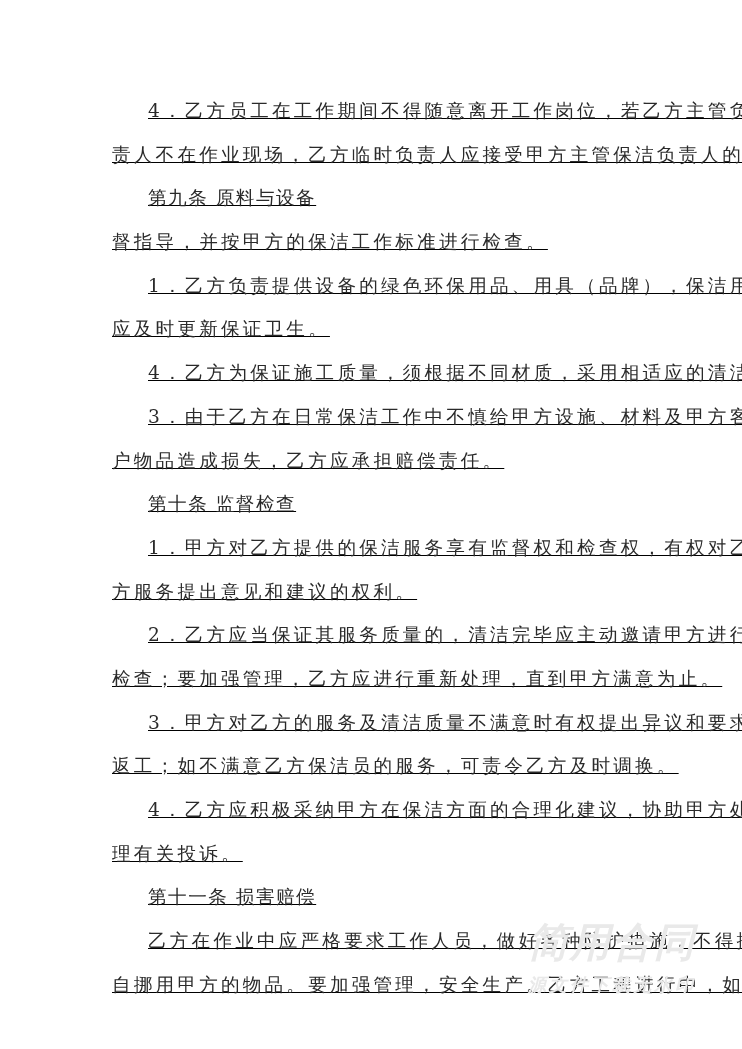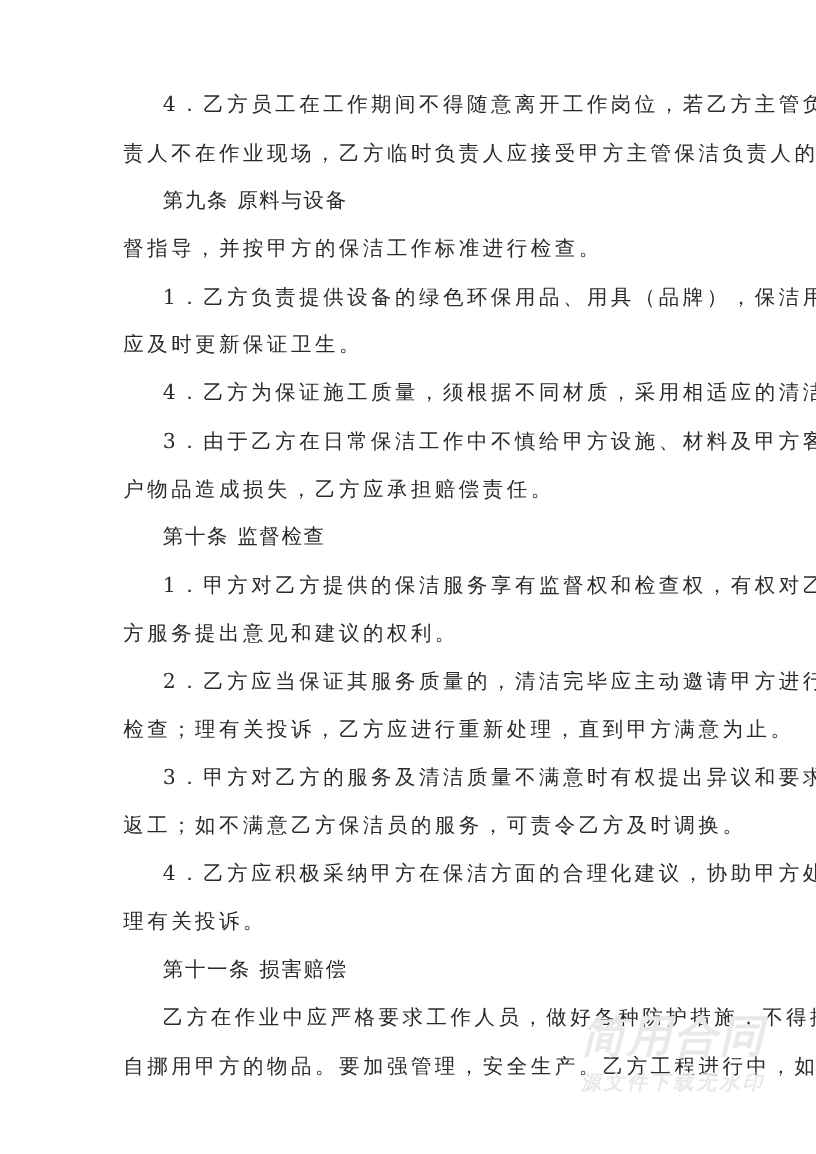--- a/index.html
+++ b/index.html
@@ -1,20 +1,20 @@
 <!DOCTYPE html>
 <html><head>
 <meta charset="utf-8">
 <style>
   html, body { margin: 0; padding: 0; }
   body {
     width: 742px; height: 1049px; background: #ffffff; position: relative; overflow: hidden;
     font-family: "DejaVu Serif", "Liberation Serif", serif;
   }
-  .page { position: absolute; left: 112px; top: 74px; width: 520px; }
+  .page { position: absolute; left: 112px; top: 89px; width: 520px; text-decoration: underline; }
   .line {
     height: 43.7px; line-height: 43.7px; font-size: 18.6px; color: #2a2a2a;
     white-space: nowrap; letter-spacing: 3.2px;
   }
   .indent { padding-left: 36px; }
   .heading { letter-spacing: 1.5px; }
   .watermark { position: absolute; left: 512px; top: 918px; width: 200px; text-align: center; color: #e9e9e9; font-family: "DejaVu Sans", sans-serif; font-weight: bold; font-style: italic; }
   .wm-main { font-size: 40px; letter-spacing: 2px; line-height: 48px; }
   .wm-sub { font-size: 18px; letter-spacing: 3px; line-height: 30px; margin-top: 4px; }
 </style>
@@ -28,21 +28,21 @@
   <div class="line">督指导，并按甲方的保洁工作标准进行检查。</div>
   <div class="line indent">1．乙方负责提供设备的绿色环保用品、用具（品牌），保洁用品</div>
   <div class="line">应及时更新保证卫生。</div>
   <div class="line indent">4．乙方为保证施工质量，须根据不同材质，采用相适应的清洁</div>
   <div class="line indent">3．由于乙方在日常保洁工作中不慎给甲方设施、材料及甲方客</div>
   <div class="line">户物品造成损失，乙方应承担赔偿责任。</div>
   <div class="line indent heading">第十条 监督检查</div>
   <div class="line indent">1．甲方对乙方提供的保洁服务享有监督权和检查权，有权对乙</div>
   <div class="line">方服务提出意见和建议的权利。</div>
   <div class="line indent">2．乙方应当保证其服务质量的，清洁完毕应主动邀请甲方进行</div>
-  <div class="line">检查；理有关投诉，乙方应进行重新处理，直到甲方满意为止。</div>
+  <div class="line">检查；要加强管理，乙方应进行重新处理，直到甲方满意为止。</div>
   <div class="line indent">3．甲方对乙方的服务及清洁质量不满意时有权提出异议和要求</div>
   <div class="line">返工；如不满意乙方保洁员的服务，可责令乙方及时调换。</div>
   <div class="line indent">4．乙方应积极采纳甲方在保洁方面的合理化建议，协助甲方处</div>
   <div class="line">理有关投诉。</div>
   <div class="line indent heading">第十一条 损害赔偿</div>
   <div class="line indent">乙方在作业中应严格要求工作人员，做好各种防护措施，不得擅</div>
   <div class="line">自挪用甲方的物品。要加强管理，安全生产。乙方工程进行中，如发</div>
 </div>
 
 <div class="watermark">

